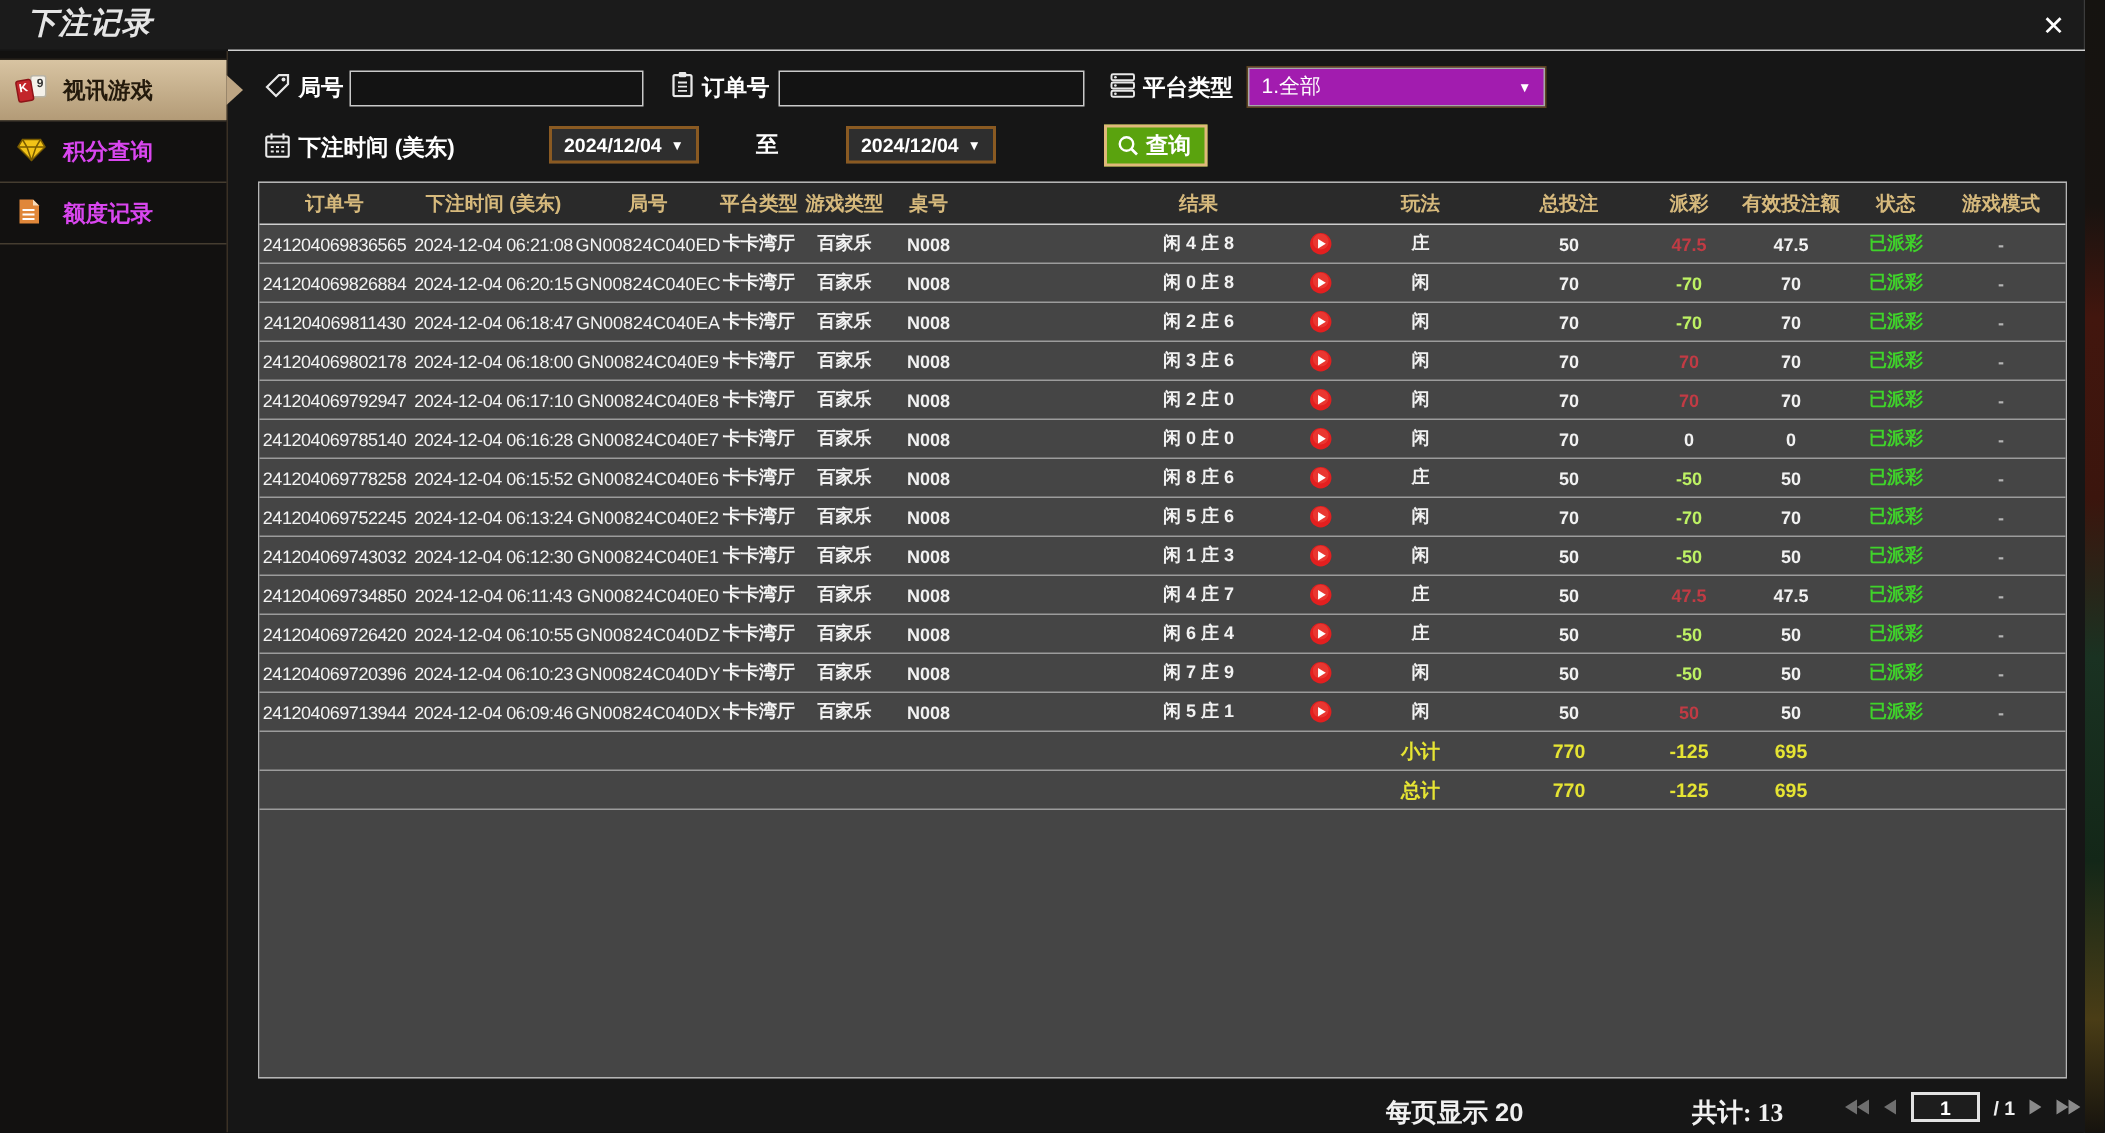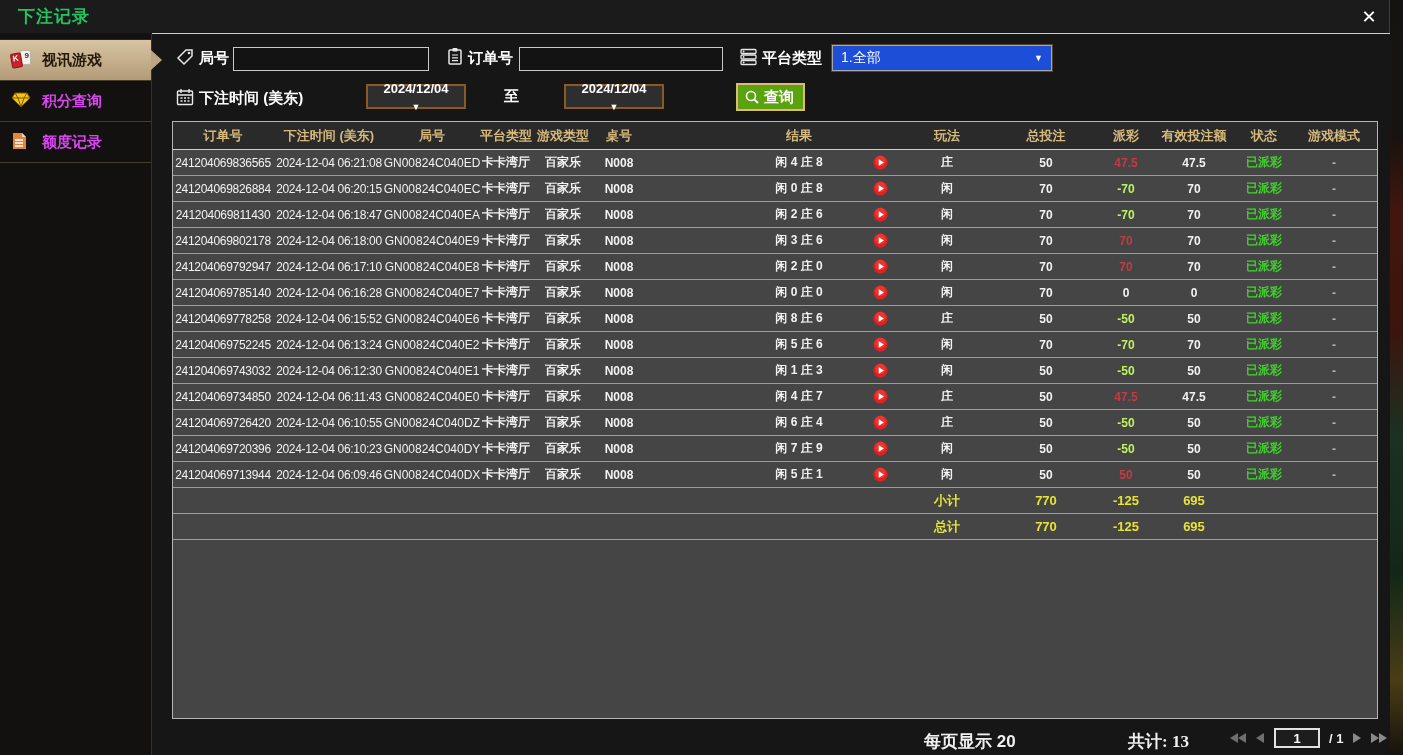--- a/index.html
+++ b/index.html
@@ -10,22 +10,22 @@
   
   .bg-strip{position:absolute;left:1390px;top:0;width:13px;height:755px;
     background:linear-gradient(#151310 0%,#181310 18%,#42160e 28%,#3b150d 44%,
                #1a3222 58%,#132718 76%,#4a3d16 90%,#16130e 100%);}
 
   .modal{position:absolute;left:0;top:0;width:1390px;height:755px;background:#151515;
          border-right:1px solid #3c3c3c;box-sizing:border-box;}
 
   
   .titlebar{position:absolute;left:0;top:0;width:100%;height:33px;background:#1b1b1b;}
-  .title{position:absolute;left:18px;top:0;line-height:33px;color:#22c55e;
-         font-size:17px;font-weight:700;letter-spacing:1px;}
+  .title{position:absolute;left:18px;top:0;line-height:33px;color:#e5e5e5;
+         font-size:20px;font-weight:700;letter-spacing:1px;font-style:italic;}
   .close-btn{position:absolute;left:1356px;top:4px;width:26px;height:26px;color:#fff;
          font-size:18px;line-height:26px;text-align:center;cursor:pointer;}
 
   .content-topline{position:absolute;left:152px;top:33px;width:1238px;height:1px;background:#cfcfcf;}
 
   
   .sidebar{position:absolute;left:0;top:34px;width:152px;height:721px;background:#121110;
            border-right:1px solid #3a3125;box-sizing:border-box;}
   .side-item{height:40px;display:flex;align-items:center;gap:9px;padding-left:11px;
              border-bottom:1px solid #453d30;color:#d946ef;font-size:15px;font-weight:700;
@@ -43,27 +43,27 @@
          color:#333;font-size:8px;font-weight:700;text-align:right;padding-right:1px;z-index:1;
          border:1px solid #b9b4a6;box-sizing:border-box;}
 
   
   .content{position:absolute;left:152px;top:34px;width:1238px;height:721px;background:#161616;}
 
   .flabel{position:absolute;color:#fff;font-size:15px;font-weight:700;white-space:nowrap;}
   .ficon{position:absolute;width:18px;height:18px;}
   .finput{position:absolute;height:24px;background:#131313;border:1px solid #c9c9c9;
           color:#eee;font-size:13px;padding:0 6px;box-sizing:border-box;outline:none;}
-  .fselect{position:absolute;left:680px;top:11px;width:220px;height:26px;background:#1d4ed8;
+  .fselect{position:absolute;left:680px;top:11px;width:198px;height:26px;background:#a21caf;
           border:1px solid #a8a8a8;outline:1px solid #5c4420;color:#fff;font-size:14px;
           display:flex;align-items:center;padding:0 8px;box-sizing:border-box;cursor:pointer;}
   .fselect .arrow{margin-left:auto;font-size:9px;color:#fff;}
   .datebox{position:absolute;width:100px;height:25px;background:#2e2e2e;border:2px solid #8a5a22;
           color:#fff;font-size:13px;font-weight:700;display:flex;align-items:center;
-          justify-content:center;gap:6px;box-sizing:border-box;cursor:pointer;flex-direction:column;}
+          justify-content:center;gap:6px;box-sizing:border-box;cursor:pointer;}
   .datebox .arrow{font-size:9px;}
   .search-btn{position:absolute;left:584px;top:49px;height:28px;padding:0 9px 0 6px;background:#5aa30e;
           border:2px solid #e0b87a;color:#fff;font-size:15px;font-weight:700;display:flex;
           align-items:center;gap:4px;box-sizing:border-box;cursor:pointer;justify-content:center;}
 
   
   .table-wrap{position:absolute;left:20px;top:87px;width:1206px;height:598px;background:#454545;
           border:1px solid #b5b5b5;box-sizing:border-box;display:flex;flex-direction:column;}
   .thead,.trow{display:grid;
      grid-template-columns:100px 112px 94px 54px 60px 52px 96px 116px 46px 88px 110px 50px 86px 54px 86px;}

